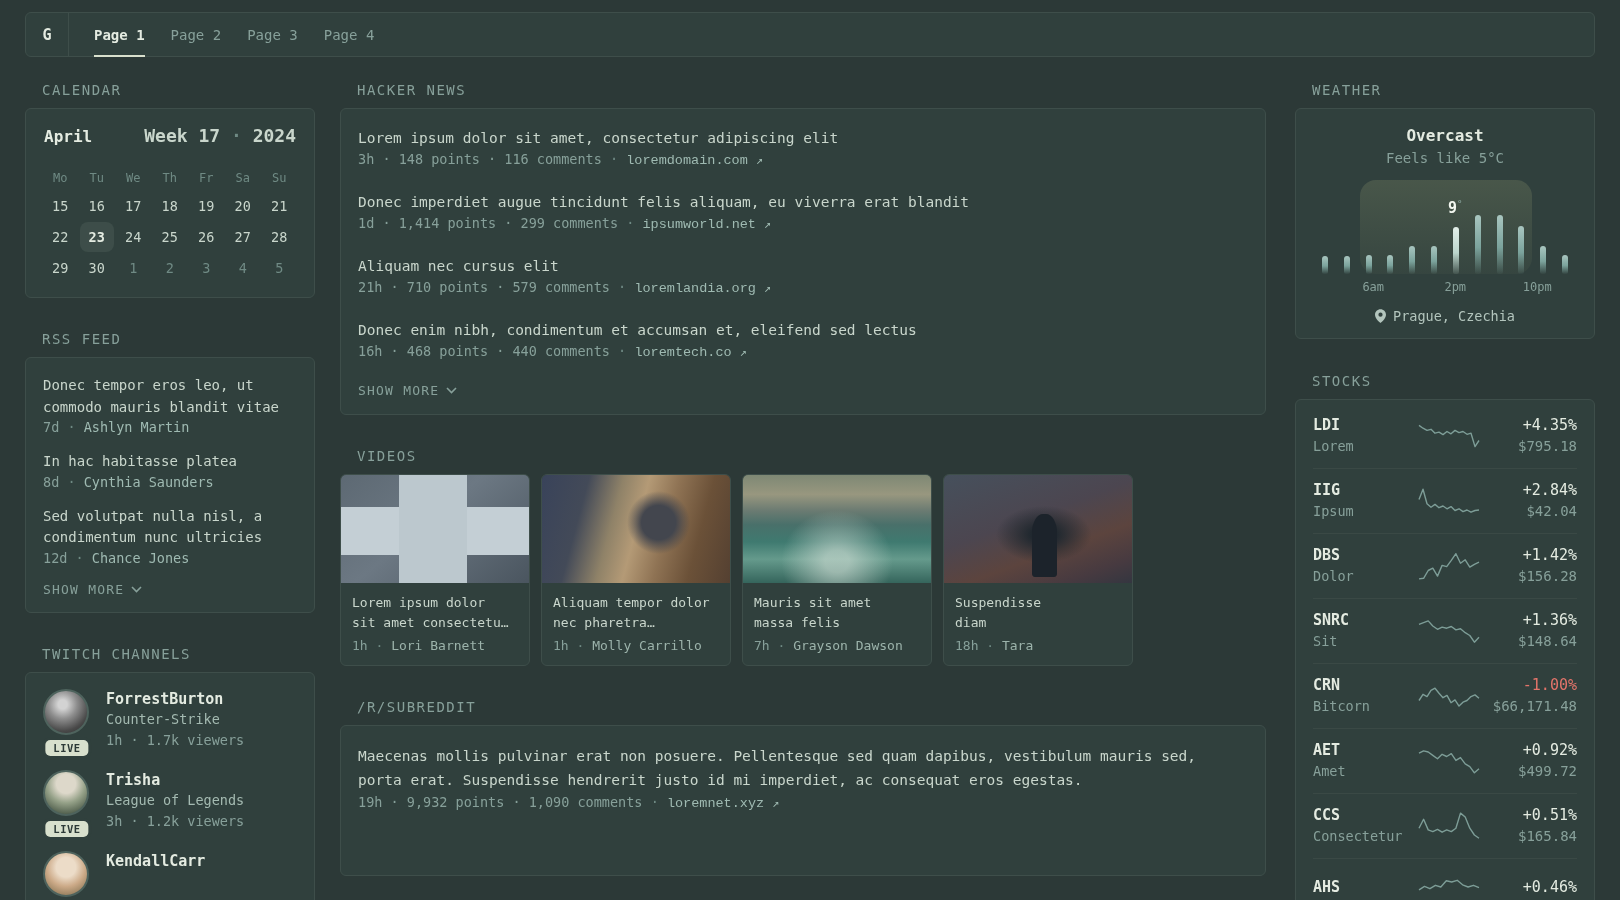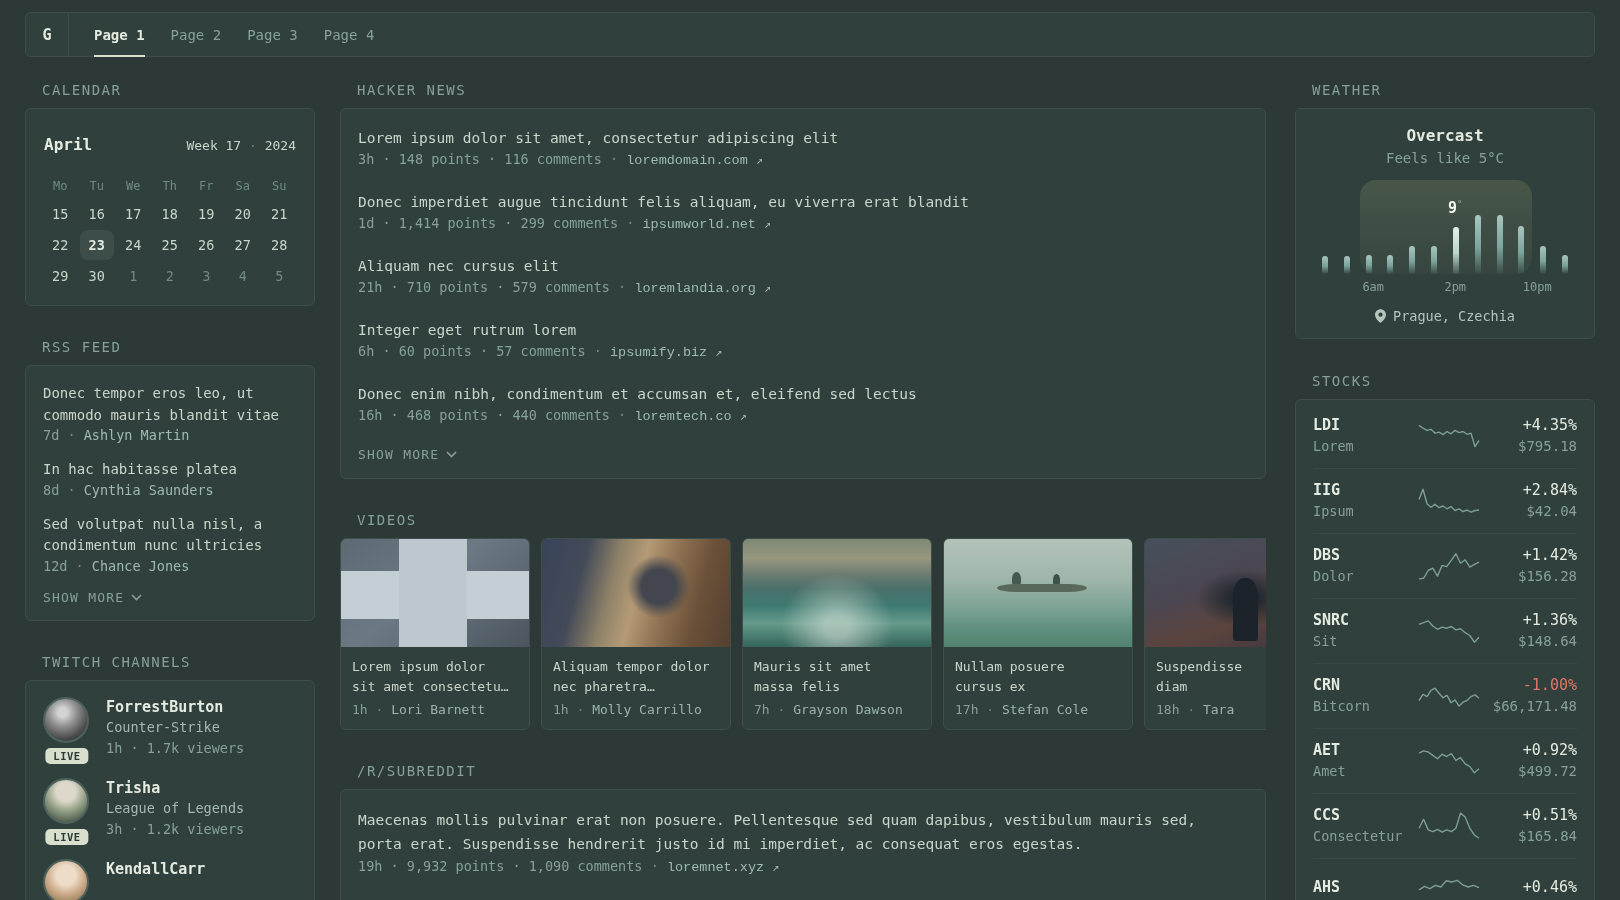--- a/index.html
+++ b/index.html
@@ -36,24 +36,24 @@
 
   .dot-sep{color:var(--muted2);}
   .meta{font-size:13.5px;color:var(--muted);line-height:21px;}
   .domain{color:var(--link);cursor:pointer;text-decoration:none;font-family:Liberation Mono, monospace;}
   .arrow{color:var(--link);font-size:12px;}
   .show-more{display:flex;align-items:center;gap:7px;font-size:13px;letter-spacing:1.2px;
     color:var(--muted);background:none;border:none;font-family:inherit;cursor:pointer;margin-top:16px;}
   .chev{stroke:var(--muted);fill:none;stroke-width:1.6;}
 
   
-  .cal-card{padding:26px 16px 14px;text-align:center;}
+  .cal-card{padding:16px 16px 14px;text-align:center;}
   .cal-head{display:flex;justify-content:space-between;align-items:baseline;padding:0 2px;}
   .cal-month{font-size:16px;font-weight:bold;color:var(--bright);}
-  .cal-week{font-size:13px;font-weight:normal;color:var(--text);}
+  .cal-week{font-size:18px;font-weight:bold;color:var(--text);}
   .cal-grid{margin-top:20px;}
   .cal-row{display:flex;}
   .cal-cell{width:36.5px;height:31px;display:flex;align-items:center;justify-content:center;
     font-size:13.5px;color:var(--text);}
   .cal-cell.wd{color:var(--muted2);font-size:12px;height:24px;}
   .cal-cell.dim{color:var(--muted2);}
   .cal-cell.selected span{background:var(--selected);color:var(--bright);border-radius:8px;
     width:34px;height:30px;display:flex;align-items:center;justify-content:center;font-weight:bold;}
 
   
@@ -295,24 +295,20 @@
           </div>
           <div class="hn-item">
             <div class="hn-title">Donec imperdiet augue tincidunt felis aliquam, eu viverra erat blandit</div>
             <div class="meta"><span>1d · 1,414 points · 299 comments</span> <span class="dot-sep">·</span> <a class="domain"><span>ipsumworld.net</span> <span class="arrow">↗</span></a></div>
           </div>
           <div class="hn-item">
             <div class="hn-title">Aliquam nec cursus elit</div>
             <div class="meta"><span>21h · 710 points · 579 comments</span> <span class="dot-sep">·</span> <a class="domain"><span>loremlandia.org</span> <span class="arrow">↗</span></a></div>
           </div>
           <div class="hn-item">
-            <div class="hn-title">Integer eget rutrum lorem</div>
-            <div class="meta"><span>6h · 60 points · 57 comments</span> <span class="dot-sep">·</span> <a class="domain"><span>ipsumify.biz</span> <span class="arrow">↗</span></a></div>
-          </div>
-          <div class="hn-item">
             <div class="hn-title">Donec enim nibh, condimentum et accumsan et, eleifend sed lectus</div>
             <div class="meta"><span>16h · 468 points · 440 comments</span> <span class="dot-sep">·</span> <a class="domain"><span>loremtech.co</span> <span class="arrow">↗</span></a></div>
           </div>
           <button class="show-more">
             <span>SHOW MORE</span>
             <svg class="chev" width="11" height="7" viewBox="0 0 11 7">
                 <polyline points="1,1 5.5,5.5 10,1"></polyline>
               </svg>
           </button>
         </div>
@@ -336,28 +332,20 @@
 nec pharetra…</div>
               <div class="video-meta"><span>1h</span> <span class="dot-sep">·</span> <span class="video-author">Molly Carrillo</span></div>
             </div>
           </div>
           <div class="video-card">
             <div class="thumb thumb-sea"></div>
             <div class="video-text">
               <div class="video-title">Mauris sit amet
 massa felis</div>
               <div class="video-meta"><span>7h</span> <span class="dot-sep">·</span> <span class="video-author">Grayson Dawson</span></div>
-            </div>
-          </div>
-          <div class="video-card">
-            <div class="thumb thumb-canoe"></div>
-            <div class="video-text">
-              <div class="video-title">Nullam posuere
-cursus ex</div>
-              <div class="video-meta"><span>17h</span> <span class="dot-sep">·</span> <span class="video-author">Stefan Cole</span></div>
             </div>
           </div>
           <div class="video-card">
             <div class="thumb thumb-fog"></div>
             <div class="video-text">
               <div class="video-title">Suspendisse
 diam</div>
               <div class="video-meta"><span>18h</span> <span class="dot-sep">·</span> <span class="video-author">Tara</span></div>
             </div>
           </div>

